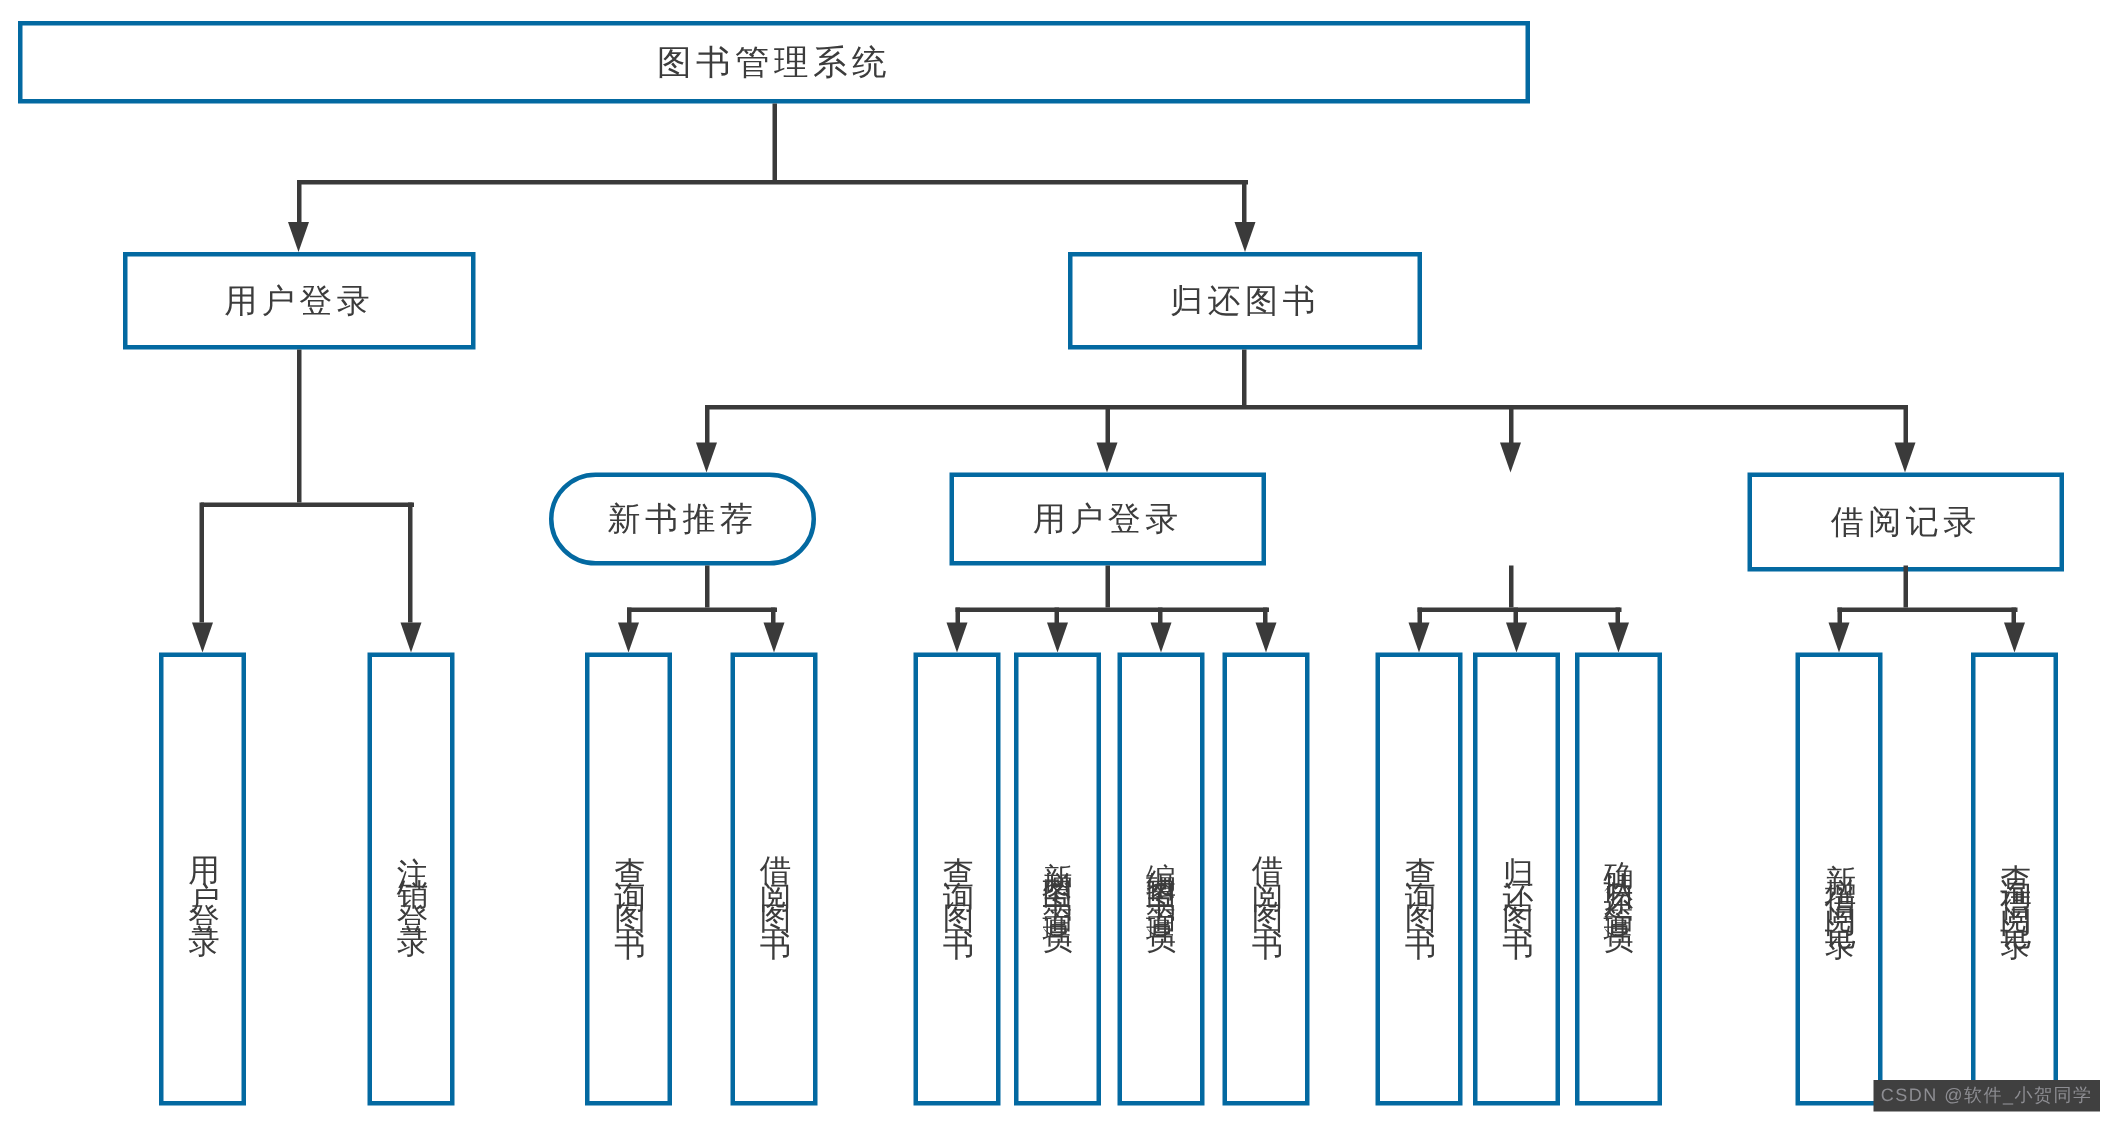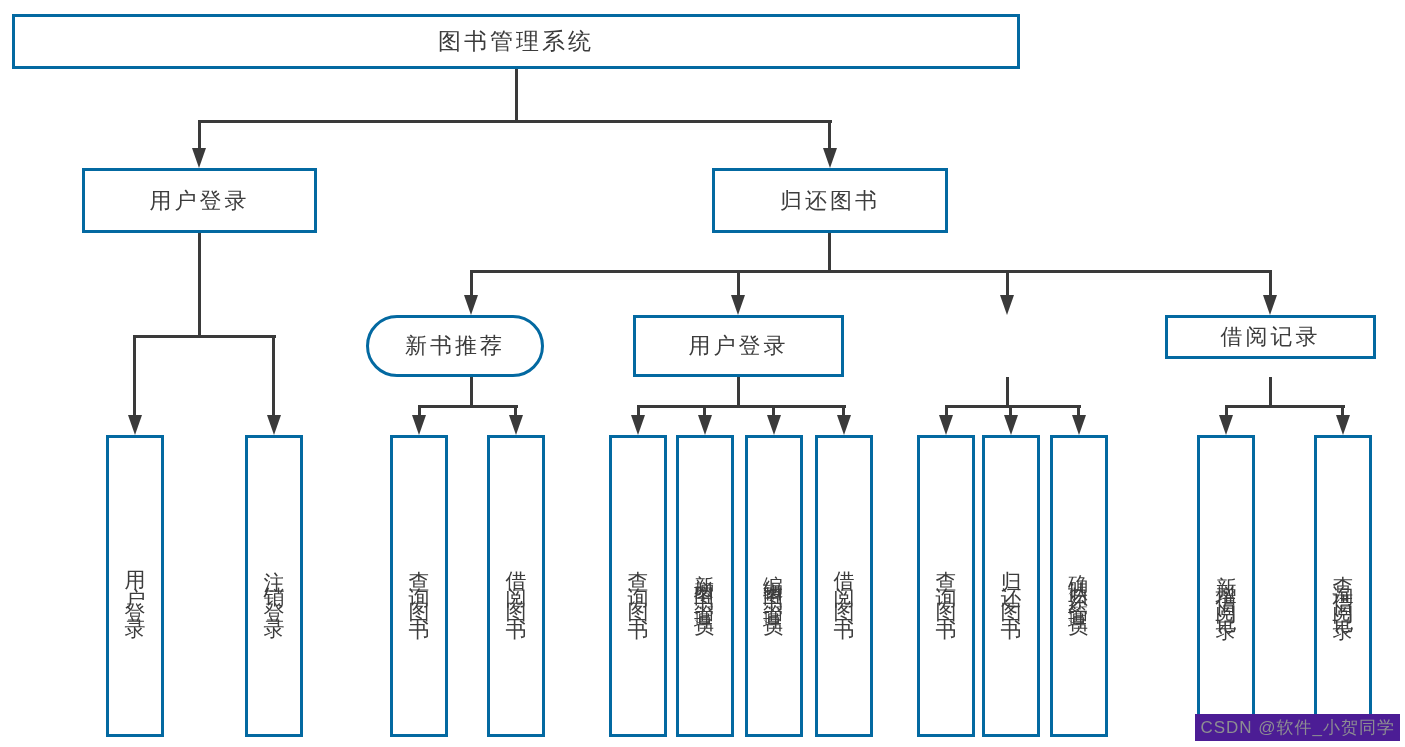--- a/index.html
+++ b/index.html
@@ -37,23 +37,23 @@
   .vline { width:3px; }
   .arrow {
     position:absolute; width:0; height:0;
     border-left:7px solid transparent;
     border-right:7px solid transparent;
     border-top:20px solid #3a3a3a;
   }
   .watermark {
     position:absolute;
     right:5px; bottom:6px;
-    background:#4c1d95;
+    background:#404040;
     color:#8d8d92;
-    font-size:17px;
+    font-size:12px;
     letter-spacing:1px;
     padding:2px 5px;
     white-space:nowrap;
   }
 </style>
 </head>
 <body>
 
 <div id="canvas">
 
@@ -82,21 +82,21 @@
   <div class="vline" style="left:737px;  top:270px; height:26px;"></div>
   <div class="vline" style="left:1006px; top:270px; height:26px;"></div>
   <div class="vline" style="left:1269px; top:270px; height:26px;"></div>
   <div class="arrow" style="left:464px;  top:295px;"></div>
   <div class="arrow" style="left:731px;  top:295px;"></div>
   <div class="arrow" style="left:1000px; top:295px;"></div>
   <div class="arrow" style="left:1263px; top:295px;"></div>
 
   <div class="box hnode" style="left:366px; top:315px; width:178px; height:62px;border-radius:31px;">新书推荐</div>
   <div class="box hnode" style="left:633px; top:315px; width:211px; height:62px;">用户登录</div>
-  <div class="box hnode" style="left:1165px; top:315px; width:211px; height:44px;">借阅记录</div>
+  <div class="box hnode" style="left:1165px; top:315px; width:211px; height:66px;">借阅记录</div>
 
   <div class="vline" style="left:470px; top:377px; height:28px;"></div>
   <div class="hline" style="left:418px; top:405px; width:100px;"></div>
   <div class="vline" style="left:418px; top:405px; height:12px;"></div>
   <div class="vline" style="left:514px; top:405px; height:12px;"></div>
   <div class="arrow" style="left:412px; top:415px;"></div>
   <div class="arrow" style="left:509px; top:415px;"></div>
 
   <div class="vline" style="left:737px; top:377px; height:28px;"></div>
   <div class="hline" style="left:637px; top:405px; width:209px;"></div>

